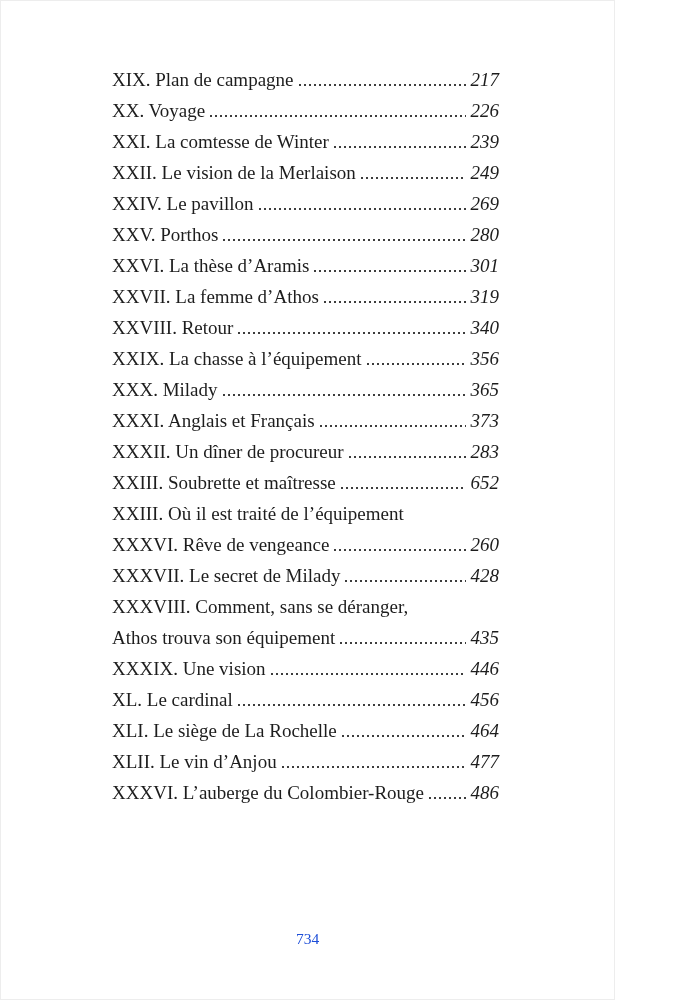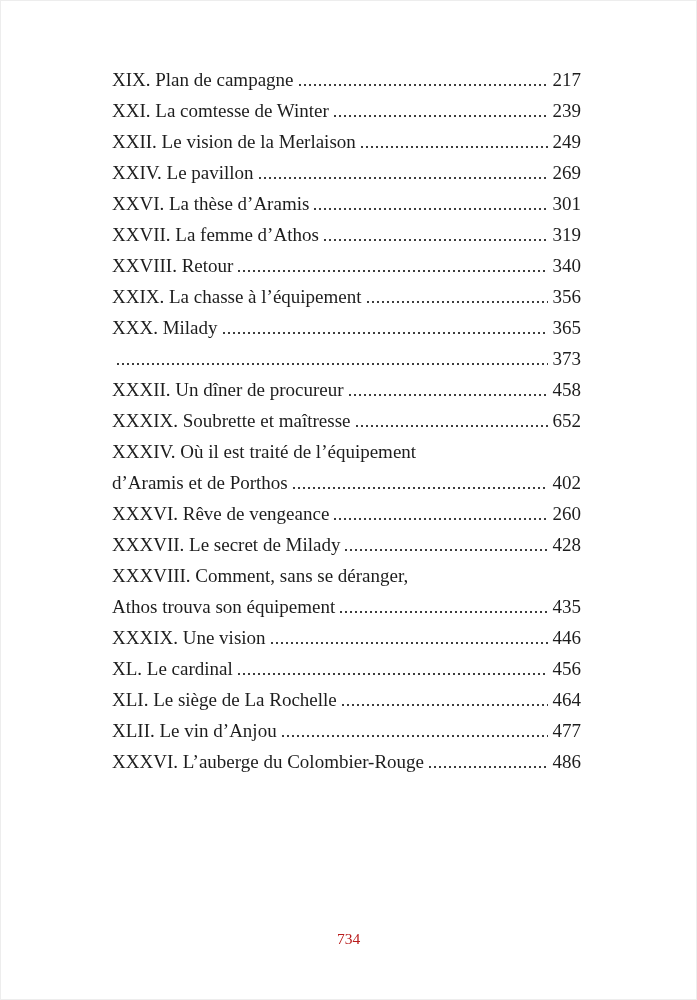--- a/index.html
+++ b/index.html
@@ -2,21 +2,21 @@
 <html><head>
 <meta charset="utf-8">
 <style>
   html, body {
     margin: 0;
     padding: 0;
     background: #ffffff;
   }
   .page {
     position: relative;
-    width: 697px;
+    width: 615px;
     height: 1000px;
     background: #ffffff;
     box-shadow: inset 0 0 0 1px #ededed;
     font-family: "Liberation Serif", "DejaVu Serif", serif;
     color: #1d1d1d;
     overflow: hidden;
   }
   .toc {
     position: absolute;
     left: 112px;
@@ -41,45 +41,53 @@
     margin: 0 5px 9px 5px;
     background-image: repeating-linear-gradient(
       to right,
       #3c3c3c 0px, #3c3c3c 1.6px,
       transparent 1.6px, transparent 5px
     );
   }
   .page-num {
     flex: 0 0 auto;
     text-align: right;
+    font-style: italic;
   }
   .page-footer {
     position: absolute;
     left: 0;
     right: 0;
     top: 930px;
     text-align: center;
     font-size: 15.5px;
-    color: #b91c1c;
+    color: #1d4ed8;
   }
 </style>
 </head>
 <body>
 
 <div class="page">
   <main class="toc">
       <div class="toc-entry">
         <div class="toc-line">
           <span class="toc-title">XIX. Plan de campagne</span>
           <span class="dots"></span>
           <span class="page-num">217</span>
         </div>
       </div>
       <div class="toc-entry">
         <div class="toc-line">
+          <span class="toc-title">XX. Voyage</span>
+          <span class="dots"></span>
+          <span class="page-num">226</span>
+        </div>
+      </div>
+      <div class="toc-entry">
+        <div class="toc-line">
           <span class="toc-title">XXI. La comtesse de Winter</span>
           <span class="dots"></span>
           <span class="page-num">239</span>
         </div>
       </div>
       <div class="toc-entry">
         <div class="toc-line">
           <span class="toc-title">XXII. Le vision de la Merlaison</span>
           <span class="dots"></span>
           <span class="page-num">249</span>
@@ -87,20 +95,27 @@
       </div>
       <div class="toc-entry">
         <div class="toc-line">
           <span class="toc-title">XXIV. Le pavillon</span>
           <span class="dots"></span>
           <span class="page-num">269</span>
         </div>
       </div>
       <div class="toc-entry">
         <div class="toc-line">
+          <span class="toc-title">XXV. Porthos</span>
+          <span class="dots"></span>
+          <span class="page-num">280</span>
+        </div>
+      </div>
+      <div class="toc-entry">
+        <div class="toc-line">
           <span class="toc-title">XXVI. La thèse d’Aramis</span>
           <span class="dots"></span>
           <span class="page-num">301</span>
         </div>
       </div>
       <div class="toc-entry">
         <div class="toc-line">
           <span class="toc-title">XXVII. La femme d’Athos</span>
           <span class="dots"></span>
           <span class="page-num">319</span>
@@ -122,46 +137,42 @@
       </div>
       <div class="toc-entry">
         <div class="toc-line">
           <span class="toc-title">XXX. Milady</span>
           <span class="dots"></span>
           <span class="page-num">365</span>
         </div>
       </div>
       <div class="toc-entry">
         <div class="toc-line">
+          <span class="toc-title">XXXI. Anglais et Français</span>
           <span class="dots"></span>
           <span class="page-num">373</span>
         </div>
       </div>
       <div class="toc-entry">
         <div class="toc-line">
           <span class="toc-title">XXXII. Un dîner de procureur</span>
           <span class="dots"></span>
-          <span class="page-num">458</span>
-        </div>
-      </div>
-      <div class="toc-entry">
-        <div class="toc-line">
-          <span class="toc-title">XXXIX. Soubrette et maîtresse</span>
+          <span class="page-num">283</span>
+        </div>
+      </div>
+      <div class="toc-entry">
+        <div class="toc-line">
+          <span class="toc-title">XXIII. Soubrette et maîtresse</span>
           <span class="dots"></span>
           <span class="page-num">652</span>
         </div>
       </div>
       <div class="toc-entry">
         <div class="toc-line">
-          <span class="toc-title">XXXIV. Où il est traité de l’équipement</span>
-        </div>
-        <div class="toc-line">
-          <span class="toc-title">d’Aramis et de Porthos</span>
-          <span class="dots"></span>
-          <span class="page-num">402</span>
+          <span class="toc-title">XXIII. Où il est traité de l’équipement</span>
         </div>
       </div>
       <div class="toc-entry">
         <div class="toc-line">
           <span class="toc-title">XXXVI. Rêve de vengeance</span>
           <span class="dots"></span>
           <span class="page-num">260</span>
         </div>
       </div>
       <div class="toc-entry">

